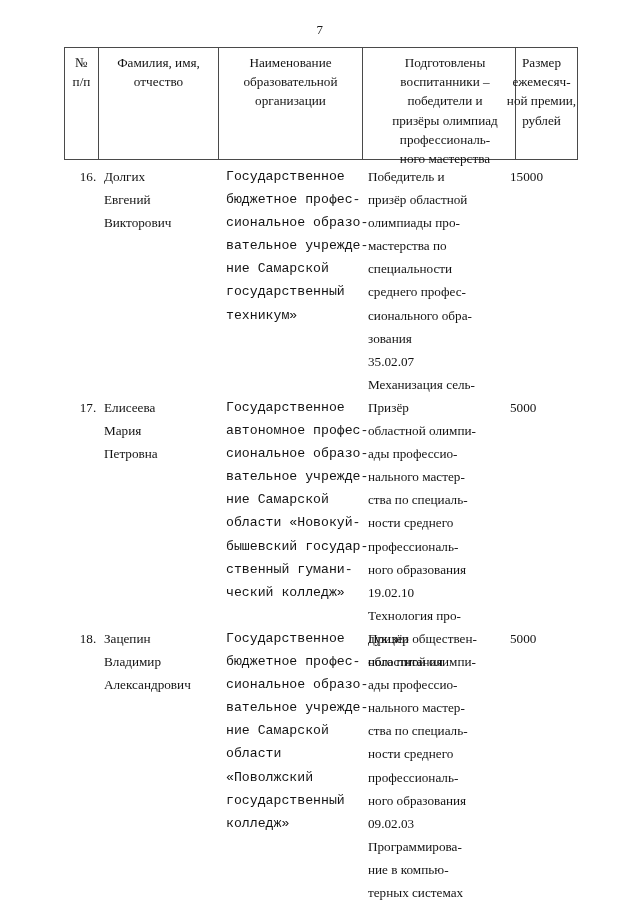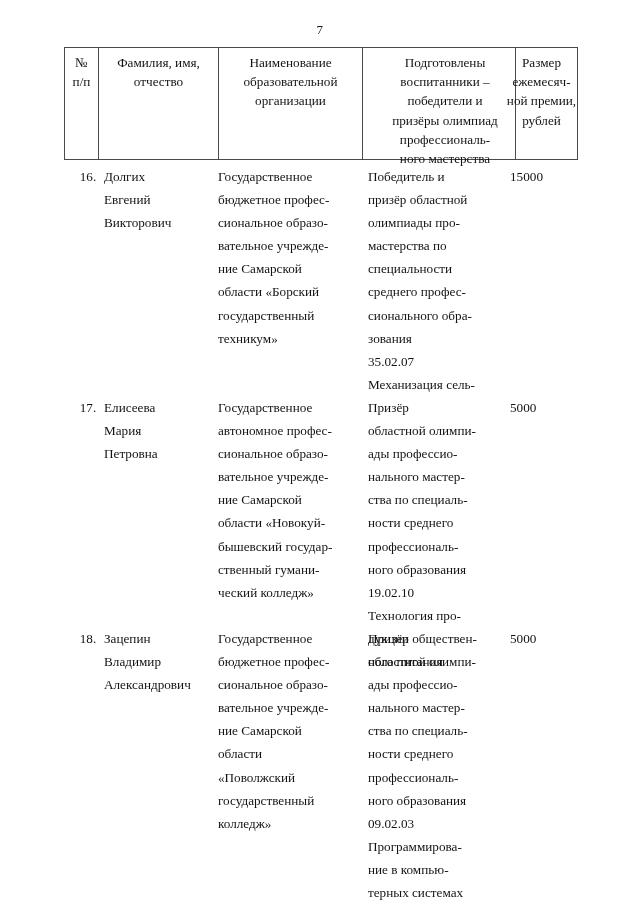--- a/index.html
+++ b/index.html
@@ -80,21 +80,21 @@
     top: 0;
     box-sizing: border-box;
     font-size: 13.2px;
     line-height: 23.1px;
   }
 
   .cell .ln { display: block; white-space: nowrap; }
 
   .cell-num   { left: 0;     width: 40px; text-align: center; padding-left: 8px; }
   .cell-name  { left: 40px;  width: 114px; }
-  .cell-org   { left: 154px; width: 150px; }
+  .cell-org   { left: 162px; width: 150px; font-family: Liberation Mono, monospace; }
   .cell-ach   { left: 304px; width: 150px; }
   .cell-sum   { left: 446px; width: 68px; text-align: left; }
 
   
   .row-0 { top: 5px; }
   .row-1 { top: 236px; }
   .row-2 { top: 467px; }
 </style>
 </head>
 <body>
@@ -143,21 +143,20 @@
           <span class="ln">Долгих</span>
           <span class="ln">Евгений</span>
           <span class="ln">Викторович</span>
         </div>
       <div class="cell cell-org">
           <span class="ln">Государственное</span>
           <span class="ln">бюджетное профес-</span>
           <span class="ln">сиональное образо-</span>
           <span class="ln">вательное учрежде-</span>
           <span class="ln">ние Самарской</span>
-          <span class="ln">области «Борский</span>
           <span class="ln">государственный</span>
           <span class="ln">техникум»</span>
         </div>
       <div class="cell cell-ach">
           <span class="ln">Победитель и</span>
           <span class="ln">призёр областной</span>
           <span class="ln">олимпиады про-</span>
           <span class="ln">мастерства по</span>
           <span class="ln">специальности</span>
           <span class="ln">среднего профес-</span>

